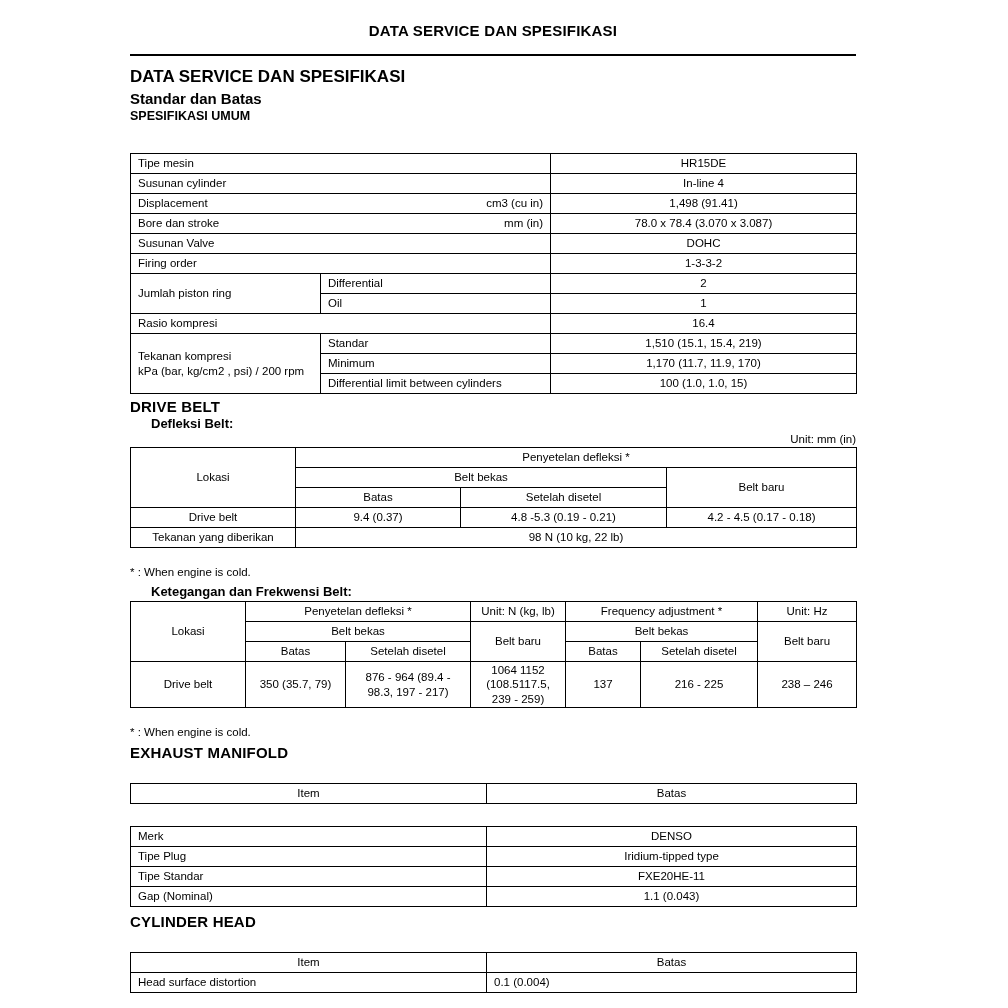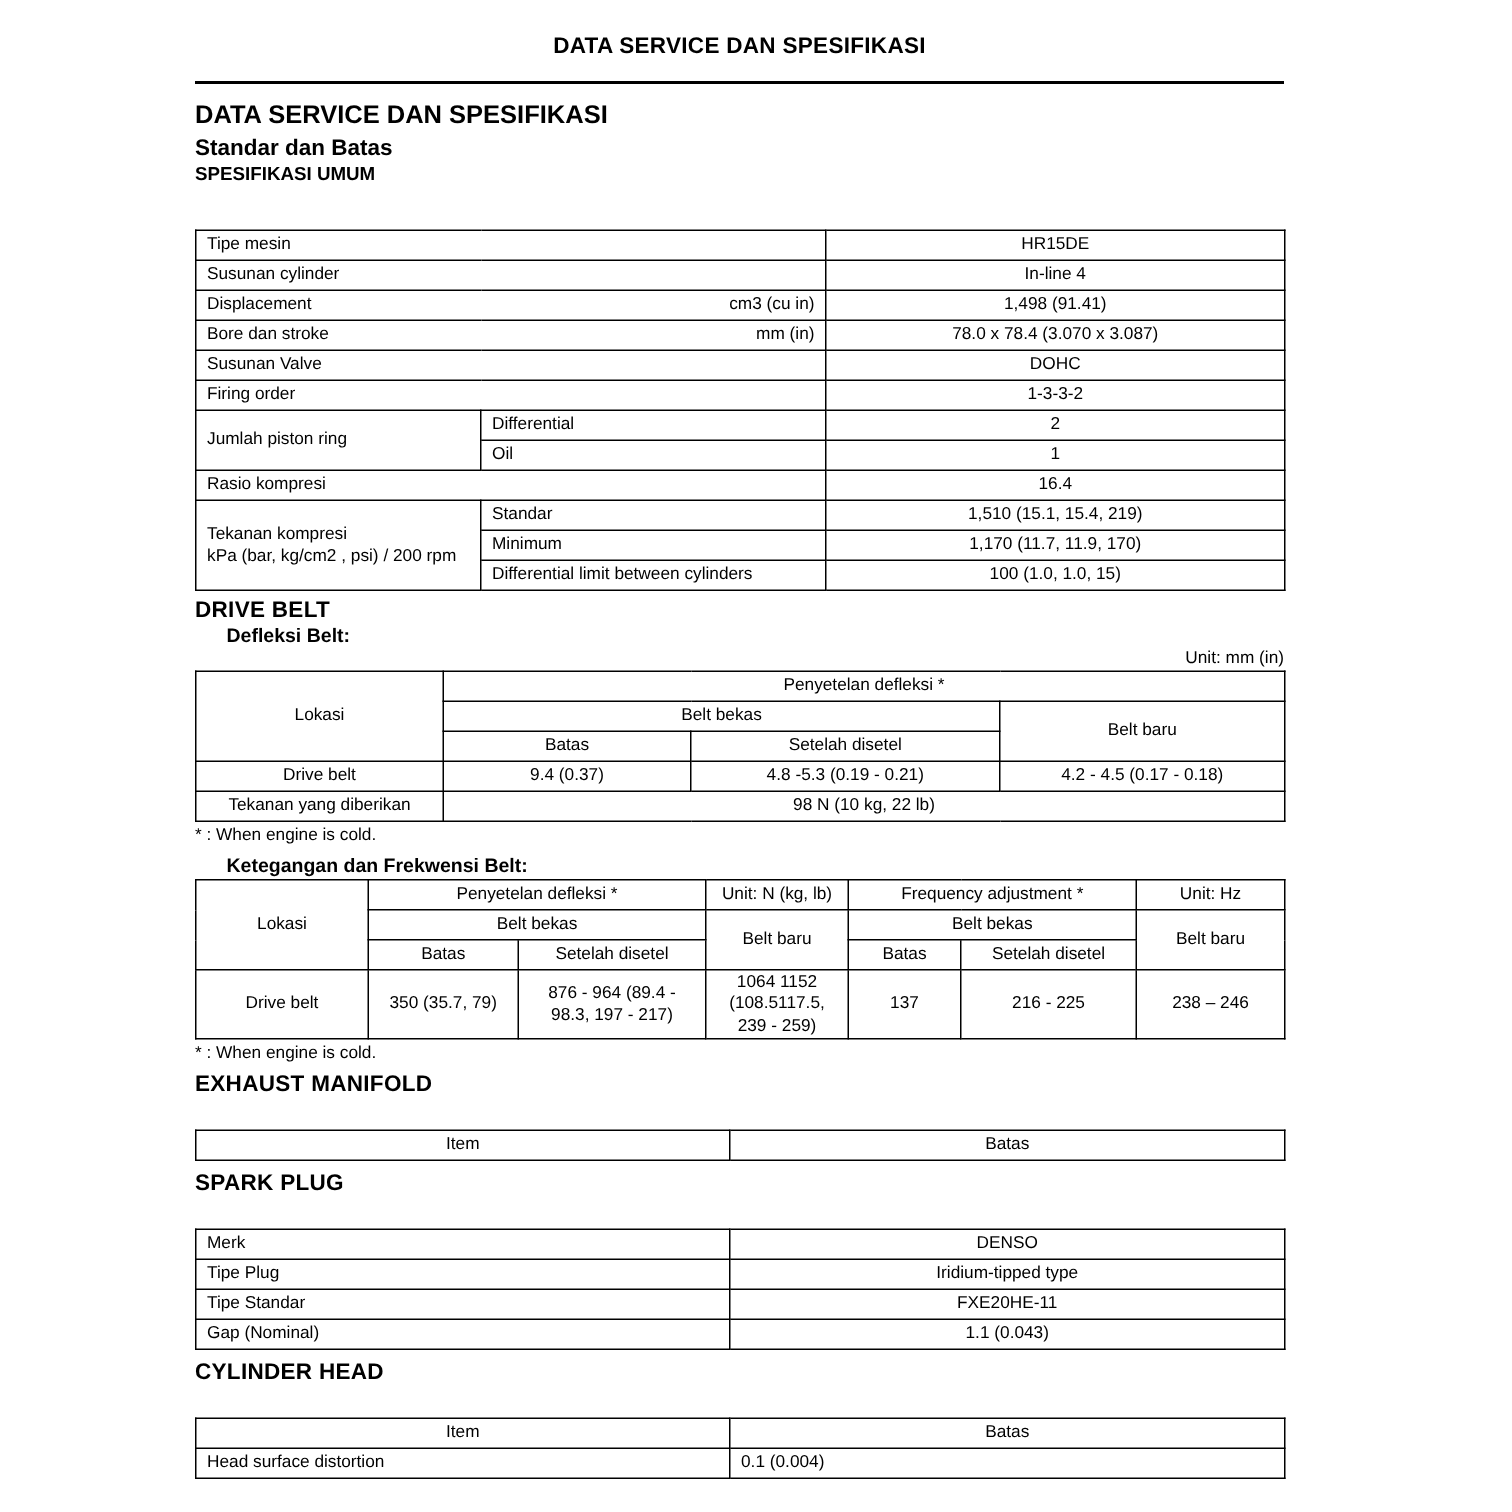--- a/index.html
+++ b/index.html
@@ -12,21 +12,21 @@
   }
   .page { width: 726px; margin-left: 130px; }
   .top-title { text-align: center; font-weight: bold; font-size: 15px; padding-top: 22px; letter-spacing: 0.2px; }
   .rule-top { border-top: 2px solid #000; margin-top: 15px; }
   .section-title { font-size: 17px; font-weight: bold; margin-top: 11px; }
   .subtitle { font-size: 15px; font-weight: bold; margin-top: 3px; }
   .subsection { font-size: 12.5px; font-weight: bold; margin-top: 2px; }
   .h2 { font-size: 15px; font-weight: bold; margin-top: 4px; letter-spacing: 0.2px; }
   .h3 { font-size: 13px; font-weight: bold; margin-top: 1px; padding-left: 21px; }
   .unit-note { font-size: 11.5px; text-align: right; margin-top: 2px; }
-  .footnote { font-size: 11.5px; margin-top: 3px; }
+  .footnote { font-size: 11.5px; margin-top: 18px; }
   table { border-collapse: collapse; table-layout: fixed; width: 726px; font-size: 11.5px; }
   td { border: 1px solid #000; height: 20px; padding: 1px 7px; vertical-align: middle; line-height: 1.25; }
   .c { text-align: center; }
   .l { text-align: left; }
   .lu { display: flex; justify-content: space-between; align-items: center; }
   .mt30 { margin-top: 30px; padding-left: 25px; }
   .mt22 { margin-top: 22px; }
   .mt2 { margin-top: 2px; }
   .hgap { margin-top: 6px; }
 </style>
@@ -205,21 +205,20 @@
         <col style="width:370px">
       </colgroup>
     <tbody>
         <tr>
       <td class="c">Item</td>
       <td class="c">Batas</td>
     </tr>
   </tbody>
     </table>
 
-  <div class="h2 hgap">SPARK PLUG</div>
   <table class="mt22">
     <colgroup>
         <col style="width:356px">
         <col style="width:370px">
       </colgroup>
     <tbody>
         <tr>
       <td class="l">Merk</td>
       <td class="c">DENSO</td>
     </tr>

